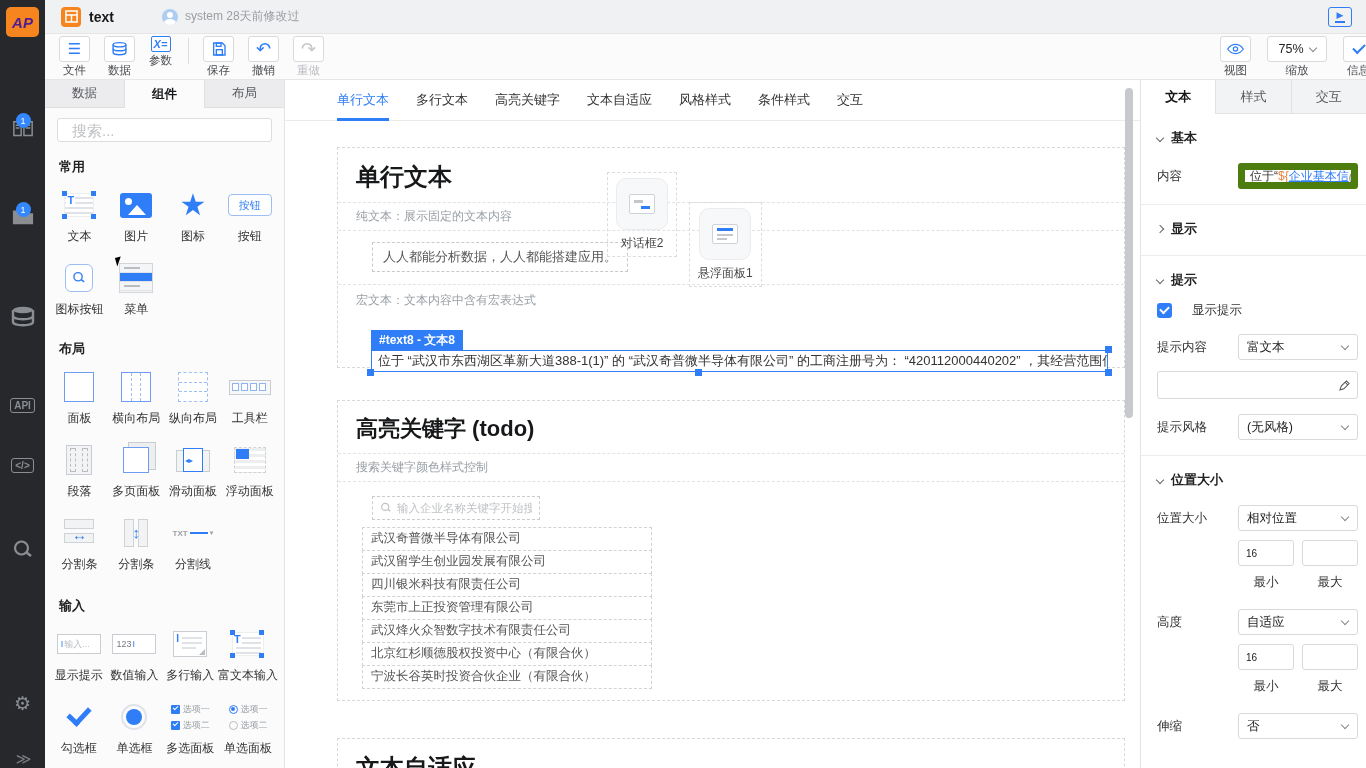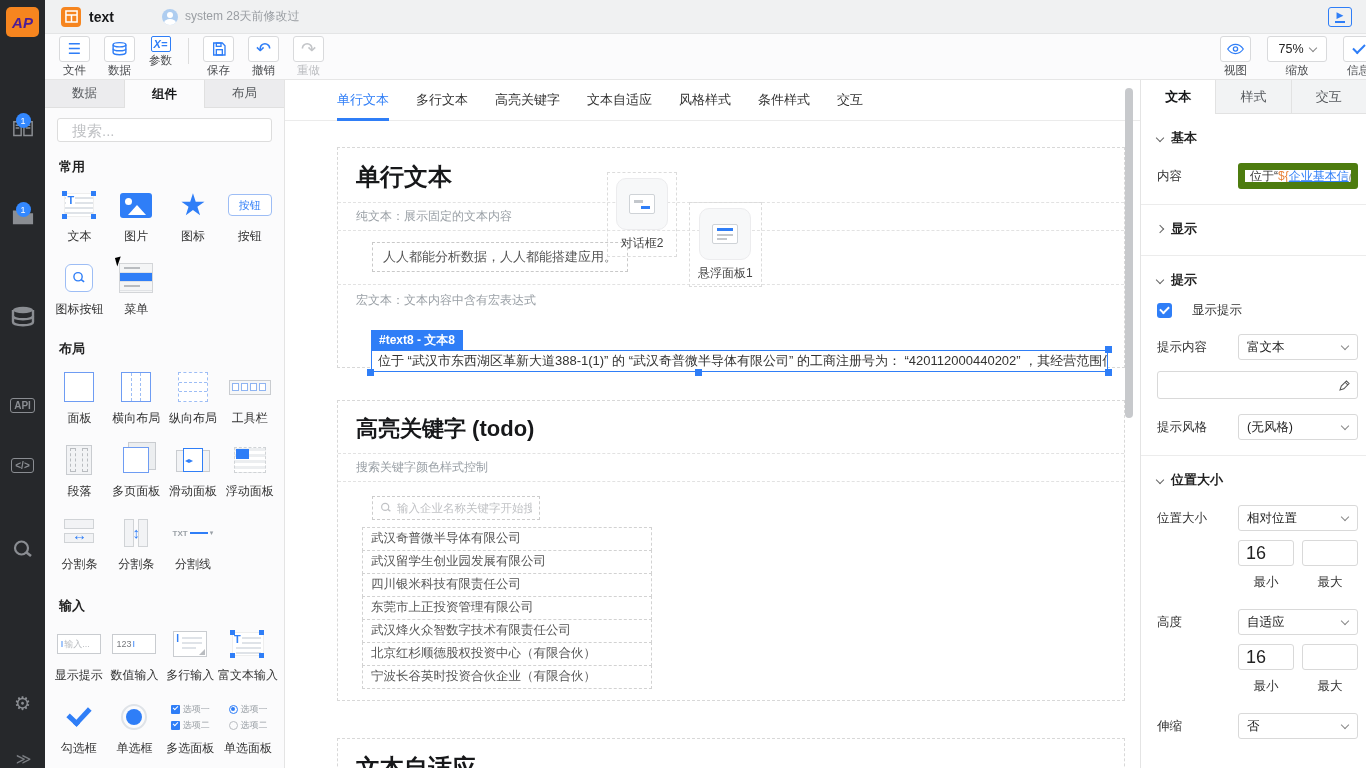--- a/index.html
+++ b/index.html
@@ -200,21 +200,21 @@
   .macro-input .mc-fx { color:#888; font-style:italic; margin-left:auto; font-size:11px; }
   .pdivider { border-top:1px solid #ececec; margin-top:6px; }
   .cbrow { display:flex; align-items:center; gap:20px; padding:2px 16px 10px; }
   .cb { width:15px; height:15px; background:#2f7ef7; border-radius:3px; position:relative; cursor:pointer; }
   .cb::before { content:""; position:absolute; left:3px; top:3px; width:7px; height:4px; border-left:2px solid #fff; border-bottom:2px solid #fff; transform:rotate(-45deg); }
   .cblabel { font-size:12.5px; color:#333; }
   .richrow { padding:2px 8px 10px 16px; }
   .richbox { height:28px; border:1px solid #d9d9d9; border-radius:3px; background:#fff; position:relative; }
   .richbox svg { position:absolute; right:6px; top:7px; }
   .mmrow { display:flex; gap:8px; padding:0 8px 4px 97px; }
-  .mmrow .mmin { width:58px; height:26px; border:1px solid #d9d9d9; border-radius:3px; padding:0 7px; font-size:18px; color:#222; display:flex; align-items:center; background:#fff; }
+  .mmrow .mmin { width:58px; height:26px; border:1px solid #d9d9d9; border-radius:3px; padding:0 7px; font-size:10px; color:#222; display:flex; align-items:center; background:#fff; }
   .mmlabels { display:flex; gap:8px; padding:4px 8px 10px 97px; }
   .mmlabels span { width:58px; text-align:center; color:#333; font-size:12.5px; }
 </style>
 </head>
 <body>
 
 <div class="root">
 
   <aside class="rail">
     <div class="rail-logo">AP</div>

